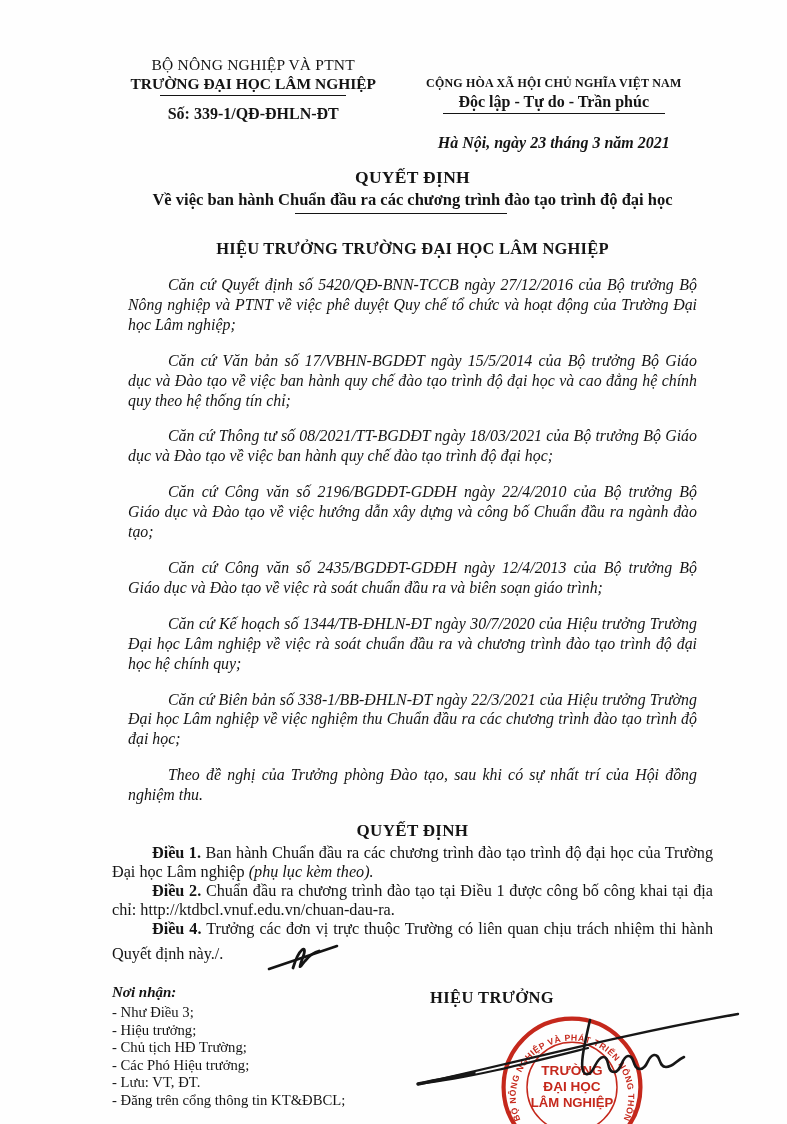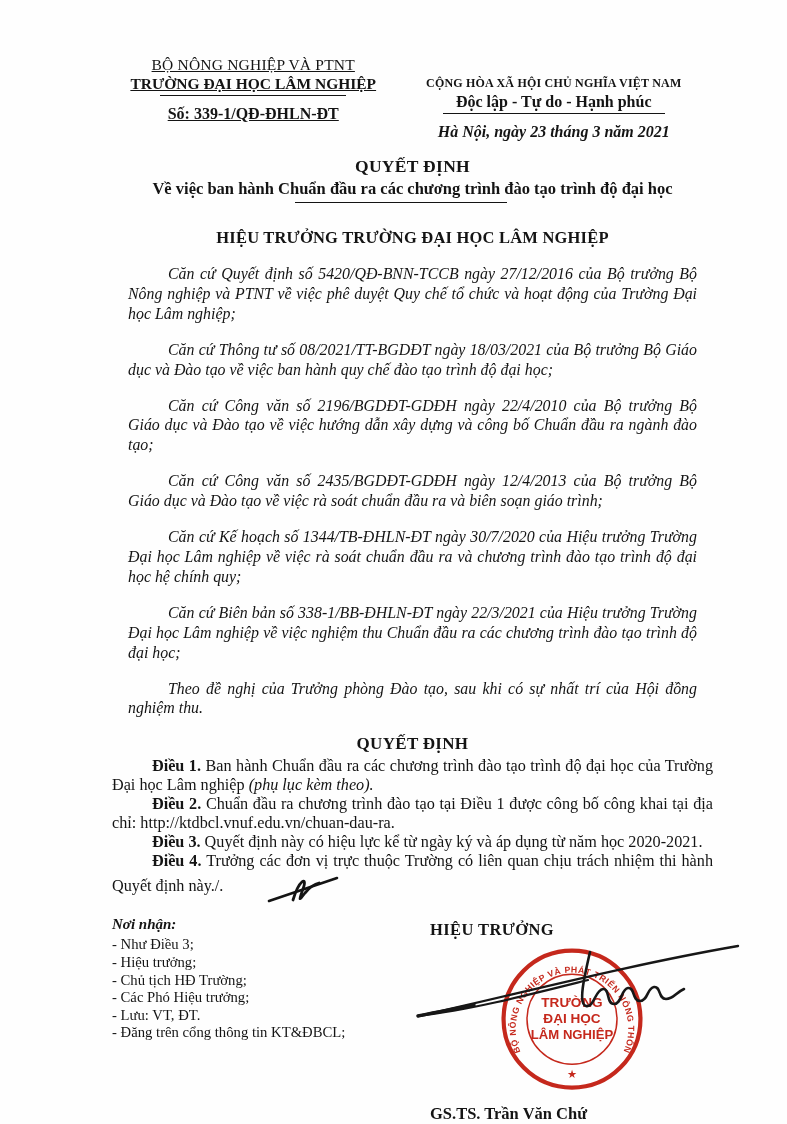--- a/index.html
+++ b/index.html
@@ -4,31 +4,31 @@
 <style>
   html,body{margin:0;padding:0;background:#9a9a9a;}
   .page{
     width:787px;height:1124px;background:#fefefe;color:#141414;
     font-family:"Liberation Serif","DejaVu Serif",serif;
     position:relative;box-sizing:border-box;
     padding:56px 74px 0 112px;overflow:hidden;
   }
   
   .header{display:flex;}
-  .header-left{width:47%;text-align:center;text-decoration:underline;}
+  .header-left{width:47%;text-align:center;}
   .header-right{width:53%;text-align:center;}
   .h-line1-left{font-size:15.5px;letter-spacing:.2px;}
   .h-line2-left{font-size:15.5px;font-weight:bold;margin-top:1px;}
   .h-line1-right{font-size:12px;font-weight:bold;letter-spacing:.2px;margin-top:20px;}
   .h-line2-right{font-size:16px;font-weight:bold;margin-top:2px;}
   .u-line{height:0;border-bottom:1.6px solid #141414;margin:2px auto 0 auto;}
   .u-left{width:186px;}
   .u-right{width:222px;}
   .doc-number{font-size:16px;font-weight:bold;margin-top:9px;text-align:center;}
-  .date-line{font-size:16px;font-weight:bold;font-style:italic;margin-top:9px;}
+  .date-line{font-size:16px;font-weight:bold;font-style:italic;margin-top:20px;}
   
   .title-block{text-align:center;margin-top:15px;}
   .doc-title{font-size:17.5px;font-weight:bold;letter-spacing:.3px;}
   .doc-subtitle{font-size:16.5px;font-weight:bold;margin-top:2px;}
   .subtitle-underline{width:212px;height:0;border-bottom:1.8px solid #141414;margin:3px auto 0 auto;transform:translateX(-12px);}
   .issuer-heading{font-size:16.5px;font-weight:bold;text-align:center;margin-top:25px;letter-spacing:.2px;}
   
   .preamble{margin-top:7px;}
   .preamble p{
     margin:16px;font-style:italic;font-size:15.9px;line-height:19.9px;
@@ -58,50 +58,50 @@
 
   <div class="header">
     <div class="header-left">
       <div class="h-line1-left">BỘ NÔNG NGHIỆP VÀ PTNT</div>
       <div class="h-line2-left">TRƯỜNG ĐẠI HỌC LÂM NGHIỆP</div>
       <div class="u-line u-left"></div>
       <div class="doc-number">Số: 339-1/QĐ-ĐHLN-ĐT</div>
     </div>
     <div class="header-right">
       <div class="h-line1-right">CỘNG HÒA XÃ HỘI CHỦ NGHĨA VIỆT NAM</div>
-      <div class="h-line2-right">Độc lập - Tự do - Hạnh phúc</div>
+      <div class="h-line2-right">Độc lập - Tự do - Trần phúc</div>
       <div class="u-line u-right"></div>
       <div class="date-line">Hà Nội, ngày 23 tháng 3 năm 2021</div>
     </div>
   </div>
 
   <div class="title-block">
     <div class="doc-title">QUYẾT ĐỊNH</div>
     <div class="doc-subtitle">Về việc ban hành Chuẩn đầu ra các chương trình đào tạo trình độ đại học</div>
     <div class="subtitle-underline"></div>
   </div>
 
   <div class="issuer-heading">HIỆU TRƯỞNG TRƯỜNG ĐẠI HỌC LÂM NGHIỆP</div>
 
   <div class="preamble">
     <p>Căn cứ Quyết định số 5420/QĐ-BNN-TCCB ngày 27/12/2016 của Bộ trưởng Bộ Nông nghiệp và PTNT về việc phê duyệt Quy chế tổ chức và hoạt động của Trường Đại học Lâm nghiệp;</p>
+    <p>Căn cứ Văn bản số 17/VBHN-BGDĐT ngày 15/5/2014 của Bộ trưởng Bộ Giáo dục và Đào tạo về việc ban hành quy chế đào tạo trình độ đại học và cao đẳng hệ chính quy theo hệ thống tín chỉ;</p>
     <p>Căn cứ Thông tư số 08/2021/TT-BGDĐT ngày 18/03/2021 của Bộ trưởng Bộ Giáo dục và Đào tạo về việc ban hành quy chế đào tạo trình độ đại học;</p>
     <p>Căn cứ Công văn số 2196/BGDĐT-GDĐH ngày 22/4/2010 của Bộ trưởng Bộ Giáo dục và Đào tạo về việc hướng dẫn xây dựng và công bố Chuẩn đầu ra ngành đào tạo;</p>
     <p>Căn cứ Công văn số 2435/BGDĐT-GDĐH ngày 12/4/2013 của Bộ trưởng Bộ Giáo dục và Đào tạo về việc rà soát chuẩn đầu ra và biên soạn giáo trình;</p>
     <p>Căn cứ Kế hoạch số 1344/TB-ĐHLN-ĐT ngày 30/7/2020 của Hiệu trưởng Trường Đại học Lâm nghiệp về việc rà soát chuẩn đầu ra và chương trình đào tạo trình độ đại học hệ chính quy;</p>
     <p>Căn cứ Biên bản số 338-1/BB-ĐHLN-ĐT ngày 22/3/2021 của Hiệu trưởng Trường Đại học Lâm nghiệp về việc nghiệm thu Chuẩn đầu ra các chương trình đào tạo trình độ đại học;</p>
     <p>Theo đề nghị của Trưởng phòng Đào tạo, sau khi có sự nhất trí của Hội đồng nghiệm thu.</p>
   </div>
 
   <div class="decision-heading">QUYẾT ĐỊNH</div>
 
   <div class="articles">
     <p><span class="art-label">Điều 1.</span><span> Ban hành Chuẩn đầu ra các chương trình đào tạo trình độ đại học của Trường Đại học Lâm nghiệp </span><i>(phụ lục kèm theo).</i></p>
     <p><span class="art-label">Điều 2.</span><span> Chuẩn đầu ra chương trình đào tạo tại Điều 1 được công bố công khai tại địa chỉ: http://ktdbcl.vnuf.edu.vn/chuan-dau-ra.</span></p>
-    <p><span class="art-label">Điều 3.</span><span> Quyết định này có hiệu lực kể từ ngày ký và áp dụng từ năm học 2020-2021.</span></p>
     <p><span class="art-label">Điều 4.</span><span> Trưởng các đơn vị trực thuộc Trường có liên quan chịu trách nhiệm thi hành Quyết định này./.</span><span class="initial-mark"><svg width="78" height="34" viewBox="0 0 78 34">
             <g fill="none" stroke="#141414" stroke-linecap="round">
               <path d="M4,30 L72,7" stroke-width="2.6"></path>
               <path d="M28,29 C34,9 43,4 38,18 C34,29 33,31 40,22 C45,16 49,13 54,12" stroke-width="2.8"></path>
             </g>
           </svg></span></p>
   </div>
 
   <div class="footer">
 

